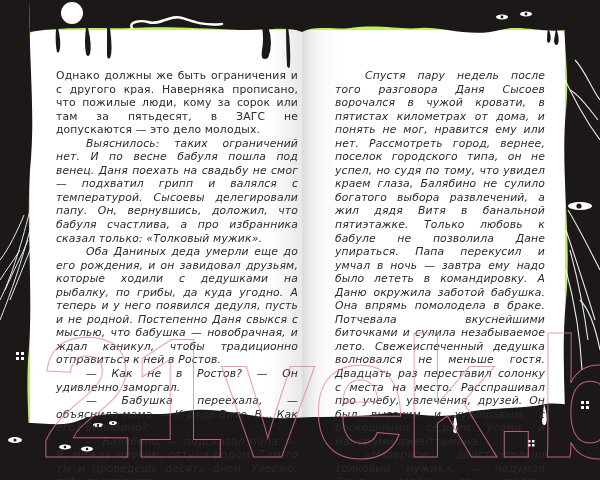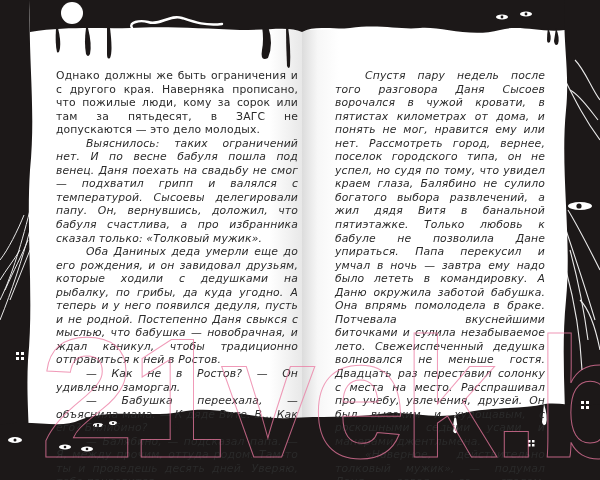--- a/index.html
+++ b/index.html
@@ -1,17 +1,17 @@
 <!DOCTYPE html>
 <html><head>
 <meta charset="utf-8">
 <style>
   html, body { margin:0; padding:0; }
   body { width:600px; height:480px; overflow:hidden; background:#1c1818; position:relative; font-family:"DejaVu Sans", sans-serif; }
-  .spread { position:absolute; left:0; top:0; width:600px; height:480px; background:#ffffff; }
+  .spread { position:absolute; left:0; top:0; width:600px; height:480px; background:#bef264; }
   .star { position:absolute; width:2px; height:2px; background:#fff; border-radius:50%; opacity:.8; }
   .page { position:absolute; background:#fff; }
   .page-left { left:30px; top:30px; width:272px; height:410px; border-radius:6px 0 0 6px;
     background:linear-gradient(to right,#fff 0%,#fff 88%,#e8e8e8 100%); }
   .page-right { left:302px; top:30px; width:263px; height:410px; border-radius:0 6px 6px 0;
     background:linear-gradient(to right,#dcdcdc 0%,#f7f7f7 6%,#fff 14%,#fff 100%); }
   .text { position:absolute; font-size:10.8px; line-height:13.55px; color:#2a2a2a; letter-spacing:0.15px; }
   .text p { margin:0; text-align:justify; text-align-last:left; }
   .text .ind { text-indent:30px;font-style:italic; }
   .left-text { left:56px; top:69px; width:242px; }

